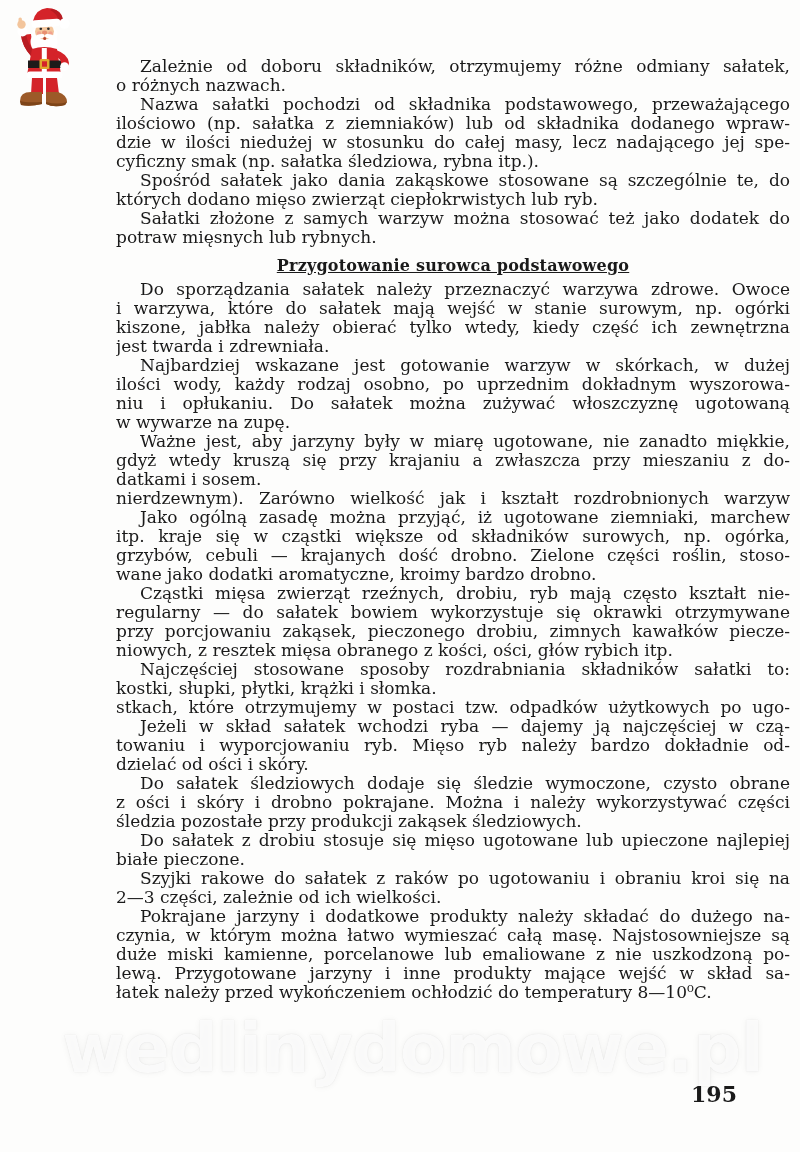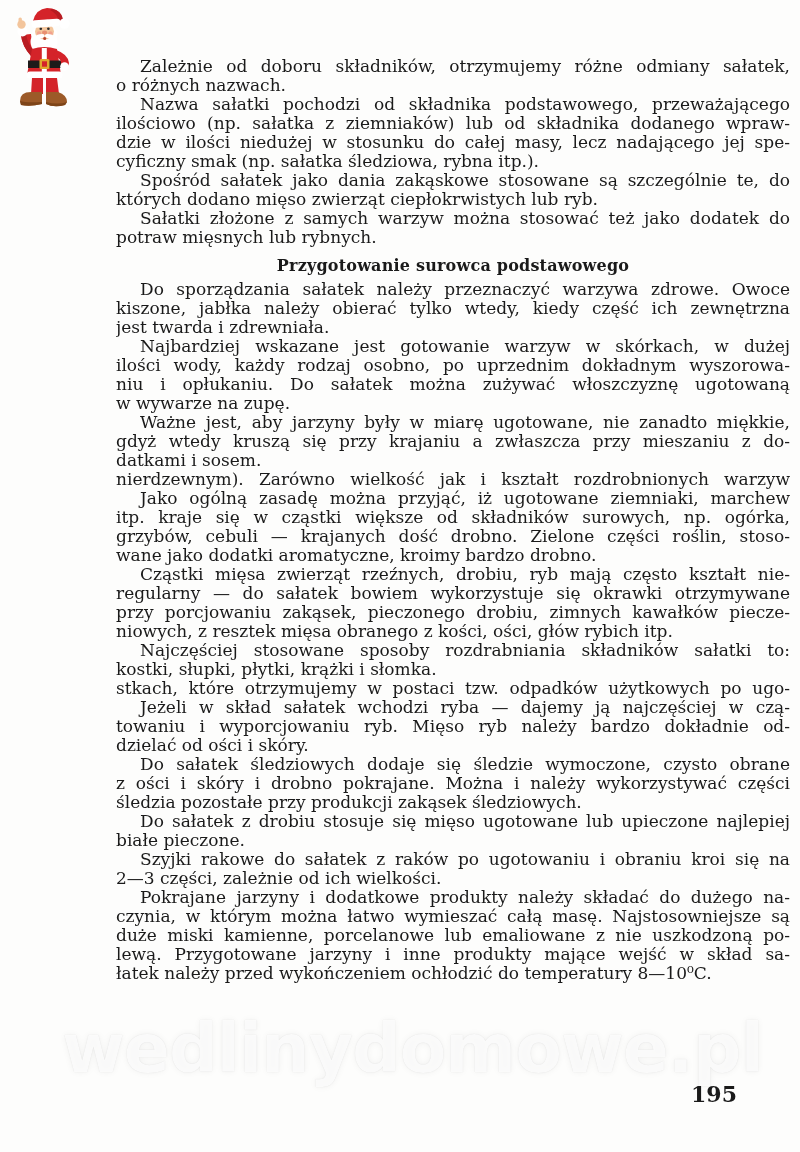--- a/index.html
+++ b/index.html
@@ -37,20 +37,21 @@
   }
   .line.lastline { text-align-last: left; }
   .line.first { text-indent: 24px; }
   .heading {
     font-weight: bold;
     font-size: 16px;
     line-height: 19px;
     text-align: center;
     margin: 9px 0 5px 0;
     letter-spacing: 0.2px;
+    text-decoration: underline;
   }
   .watermark {
     position: absolute; left: 62px; top: 1015px;
     width: 738px;
     font-family: "DejaVu Sans", "Liberation Sans", sans-serif;
     font-weight: bold;
     font-size: 68px;
     line-height: 68px;
     letter-spacing: -1px;
     white-space: nowrap;
@@ -126,20 +127,21 @@
       <div class="line first">Nazwa sałatki pochodzi od składnika podstawowego, przeważającego</div>
       <div class="line">ilościowo (np. sałatka z ziemniaków) lub od składnika dodanego wpraw-</div>
       <div class="line">dzie w ilości niedużej w stosunku do całej masy, lecz nadającego jej spe-</div>
       <div class="line lastline">cyficzny smak (np. sałatka śledziowa, rybna itp.).</div>
       <div class="line first">Spośród sałatek jako dania zakąskowe stosowane są szczególnie te, do</div>
       <div class="line lastline">których dodano mięso zwierząt ciepłokrwistych lub ryb.</div>
       <div class="line first">Sałatki złożone z samych warzyw można stosować też jako dodatek do</div>
       <div class="line lastline">potraw mięsnych lub rybnych.</div>
       <div class="heading">Przygotowanie surowca podstawowego</div>
       <div class="line first">Do sporządzania sałatek należy przeznaczyć warzywa zdrowe. Owoce</div>
+      <div class="line">i warzywa, które do sałatek mają wejść w stanie surowym, np. ogórki</div>
       <div class="line">kiszone, jabłka należy obierać tylko wtedy, kiedy część ich zewnętrzna</div>
       <div class="line lastline">jest twarda i zdrewniała.</div>
       <div class="line first">Najbardziej wskazane jest gotowanie warzyw w skórkach, w dużej</div>
       <div class="line">ilości wody, każdy rodzaj osobno, po uprzednim dokładnym wyszorowa-</div>
       <div class="line">niu i opłukaniu. Do sałatek można zużywać włoszczyznę ugotowaną</div>
       <div class="line lastline">w wywarze na zupę.</div>
       <div class="line first">Ważne jest, aby jarzyny były w miarę ugotowane, nie zanadto miękkie,</div>
       <div class="line">gdyż wtedy kruszą się przy krajaniu a zwłaszcza przy mieszaniu z do-</div>
       <div class="line lastline">datkami i sosem.</div>
       <div class="line">nierdzewnym). Zarówno wielkość jak i kształt rozdrobnionych warzyw</div>

